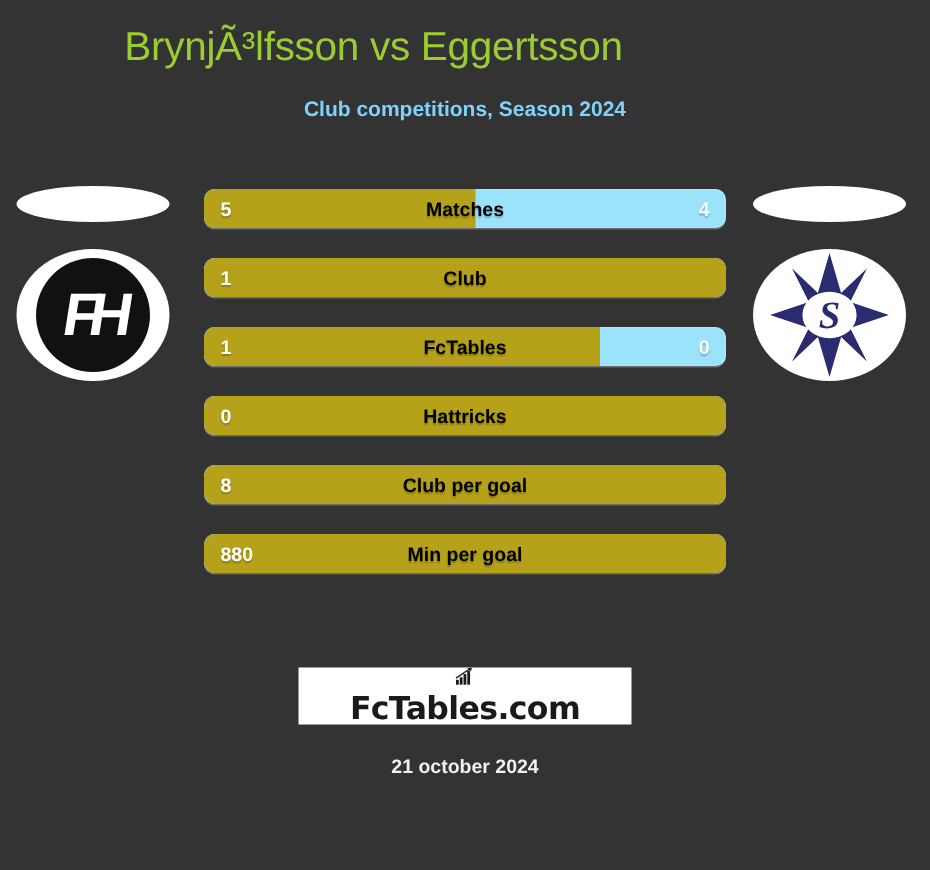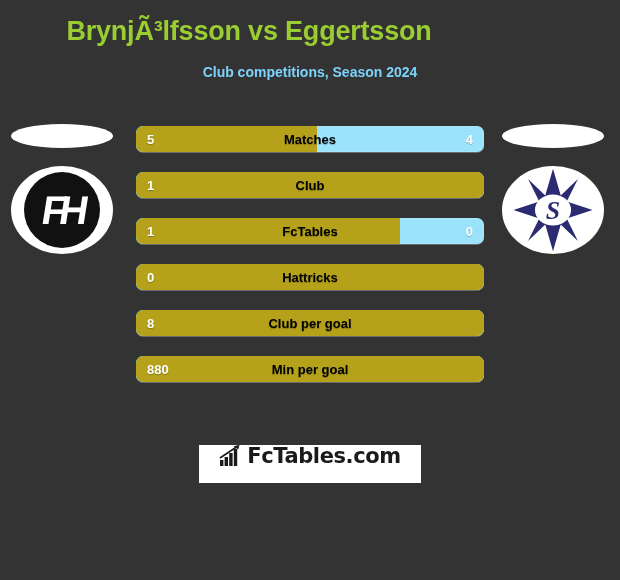--- a/index.html
+++ b/index.html
@@ -22,21 +22,21 @@
   }
 
   
   .title {
     position: absolute;
     top: 14px;
     left: 0;
     width: 498px;
     text-align: center;
     font-size: 27px;
-    font-weight: bold;
+    font-weight: normal;
     color: #9ACD32;
     letter-spacing: -0.2px;
     line-height: 34px;
     white-space: nowrap;
   }
   .subtitle {
     position: absolute;
     top: 63px;
     left: 0;
     width: 620px;
@@ -177,22 +177,24 @@
 
   
   .watermark {
     position: absolute;
     left: 199px;
     top: 445px;
     width: 222px;
     height: 38px;
     background: #ffffff;
     display: flex;
+    align-items: center;
     justify-content: center;
     gap: 4px;
+    flex-direction: column;
   }
   .wm-icon {
     display: block;
     width: 24px;
     height: 22px;
   }
   .wm-text {
     font-family: "DejaVu Sans", sans-serif;
     font-size: 21px;
     font-weight: bold;
@@ -291,14 +293,15 @@
       <rect x="1" y="15" width="3.4" height="6" fill="#1a1a1a"></rect>
       <rect x="5.6" y="12" width="3.4" height="9" fill="#1a1a1a"></rect>
       <rect x="10.2" y="8" width="3.4" height="13" fill="#1a1a1a"></rect>
       <rect x="14.8" y="4" width="3.4" height="17" fill="#1a1a1a"></rect>
       <path d="M1 13 L19 1" stroke="#1a1a1a" stroke-width="1.6" fill="none"></path>
       <polygon points="20.5,0 14.5,1.2 19.3,4.6" fill="#1a1a1a"></polygon>
     </svg>
     <span class="wm-text">FcTables.com</span>
   </div>
 
+  <div class="date">21 october 2024</div>
 
 </div>
 
 </body></html>

